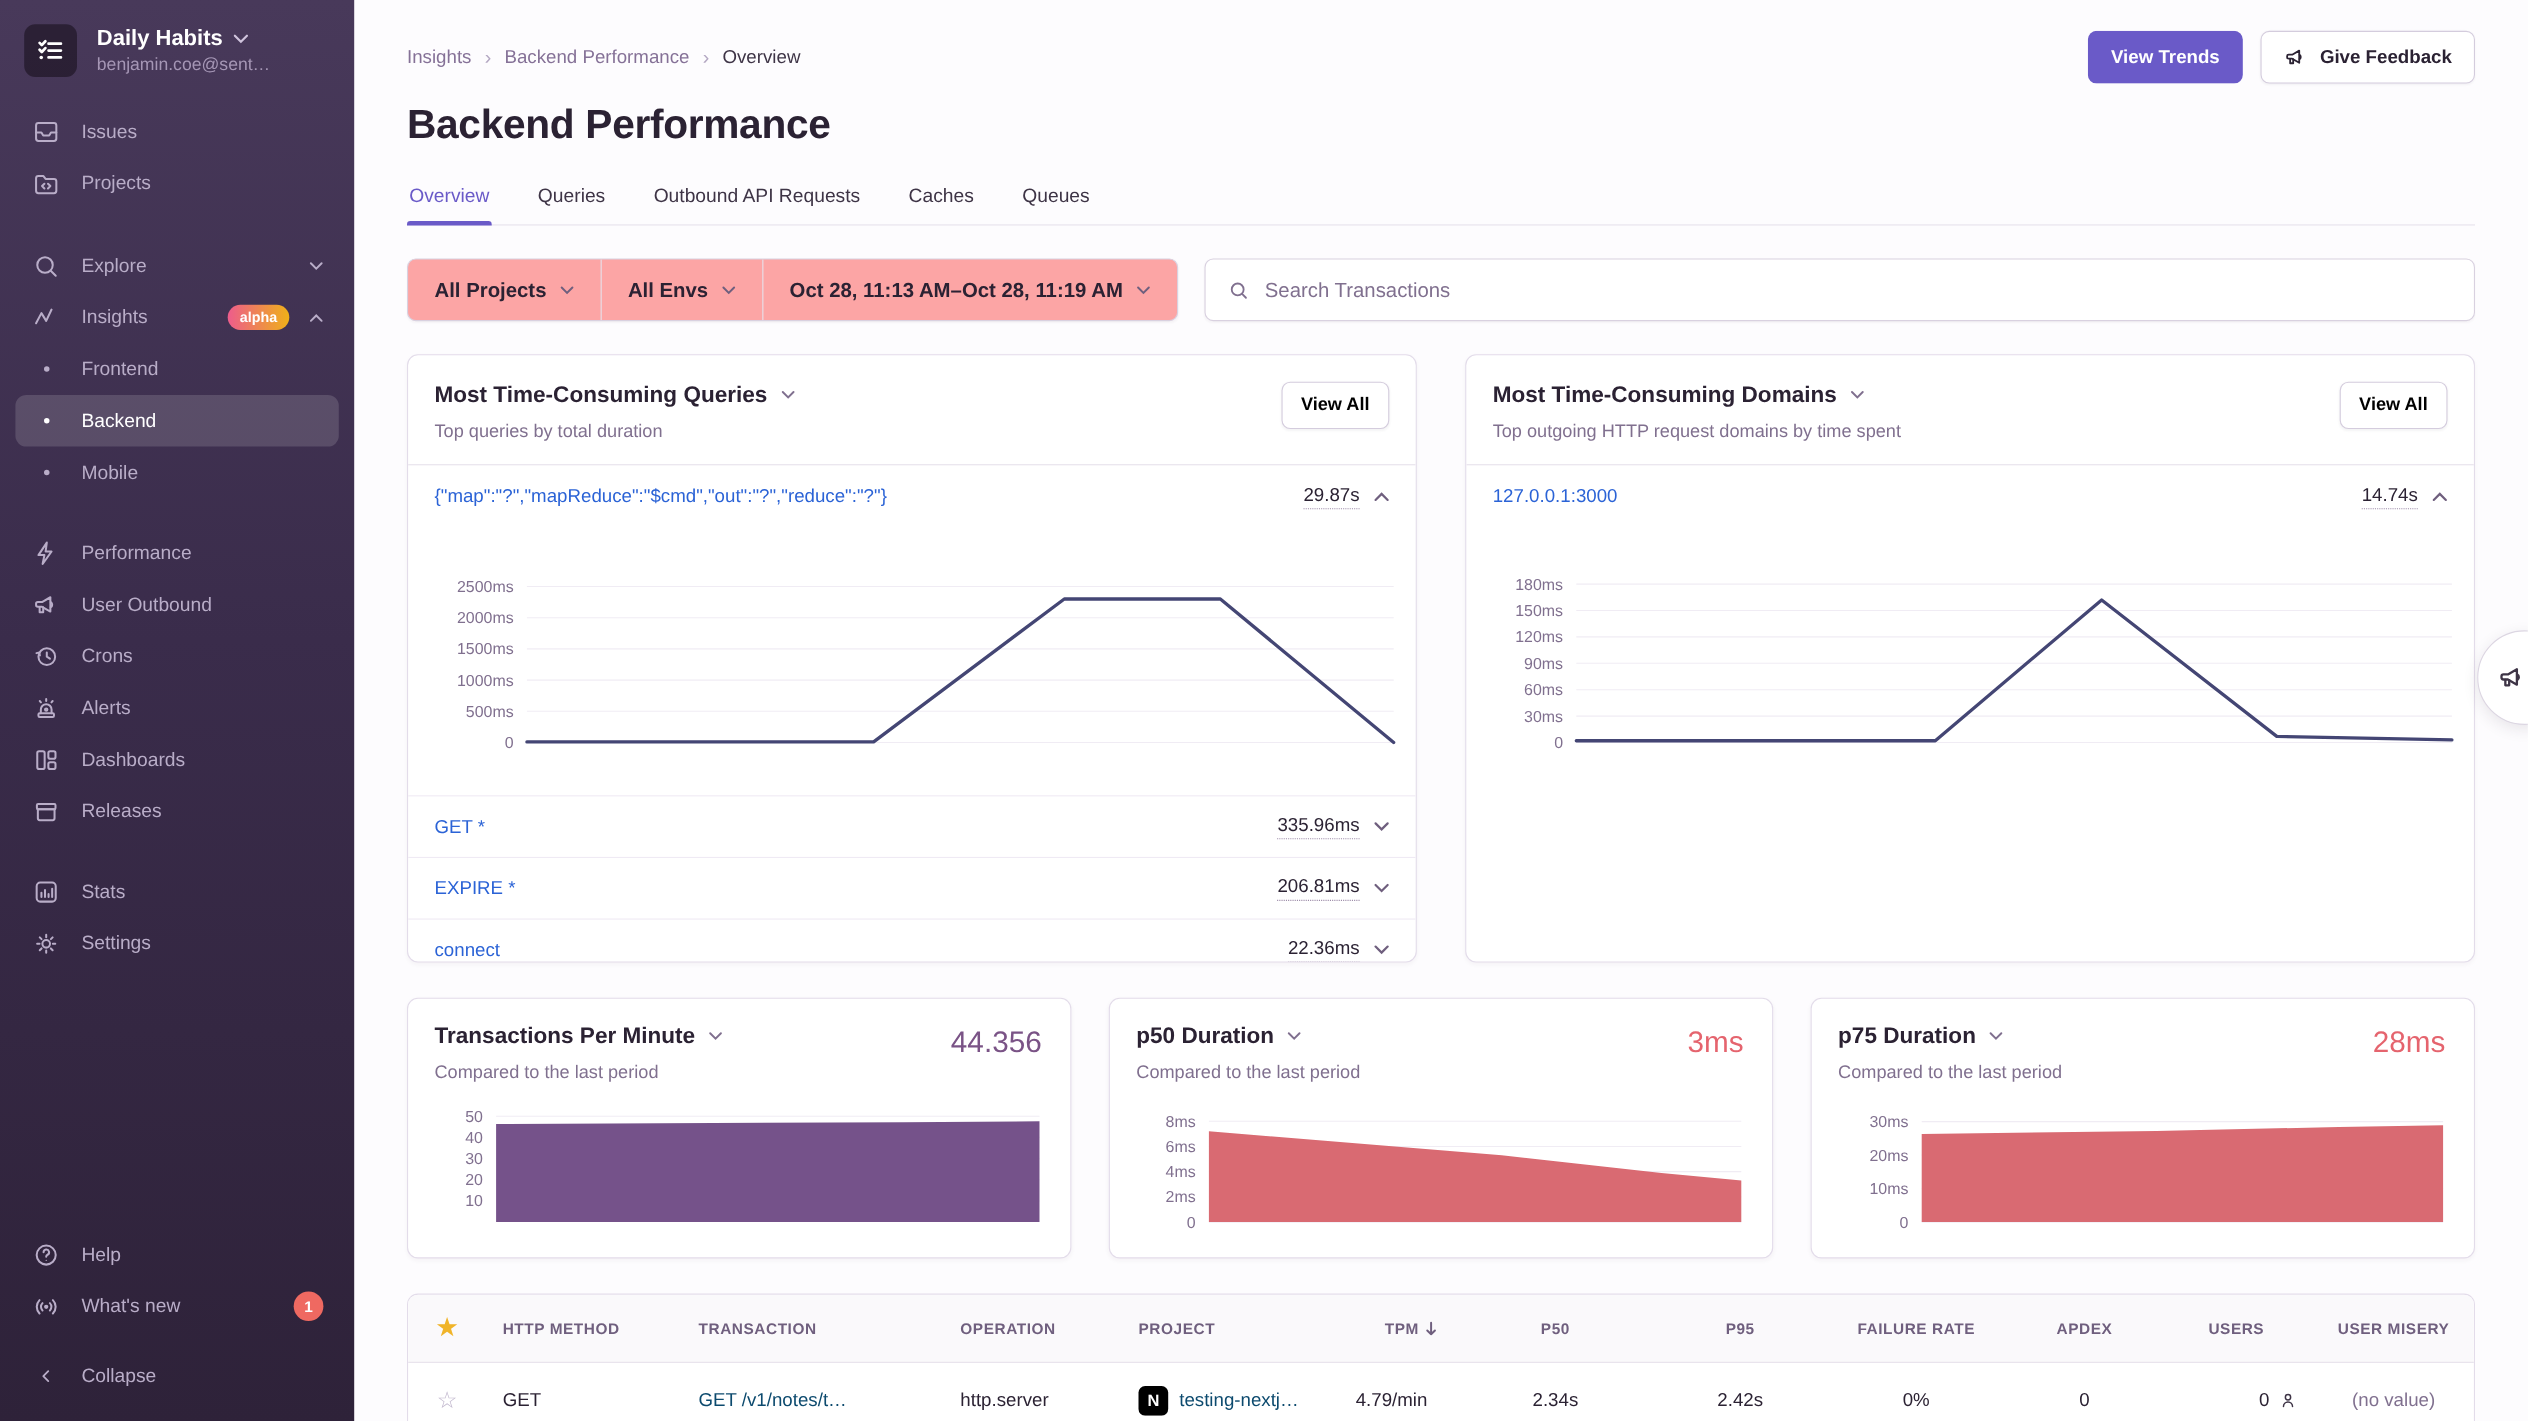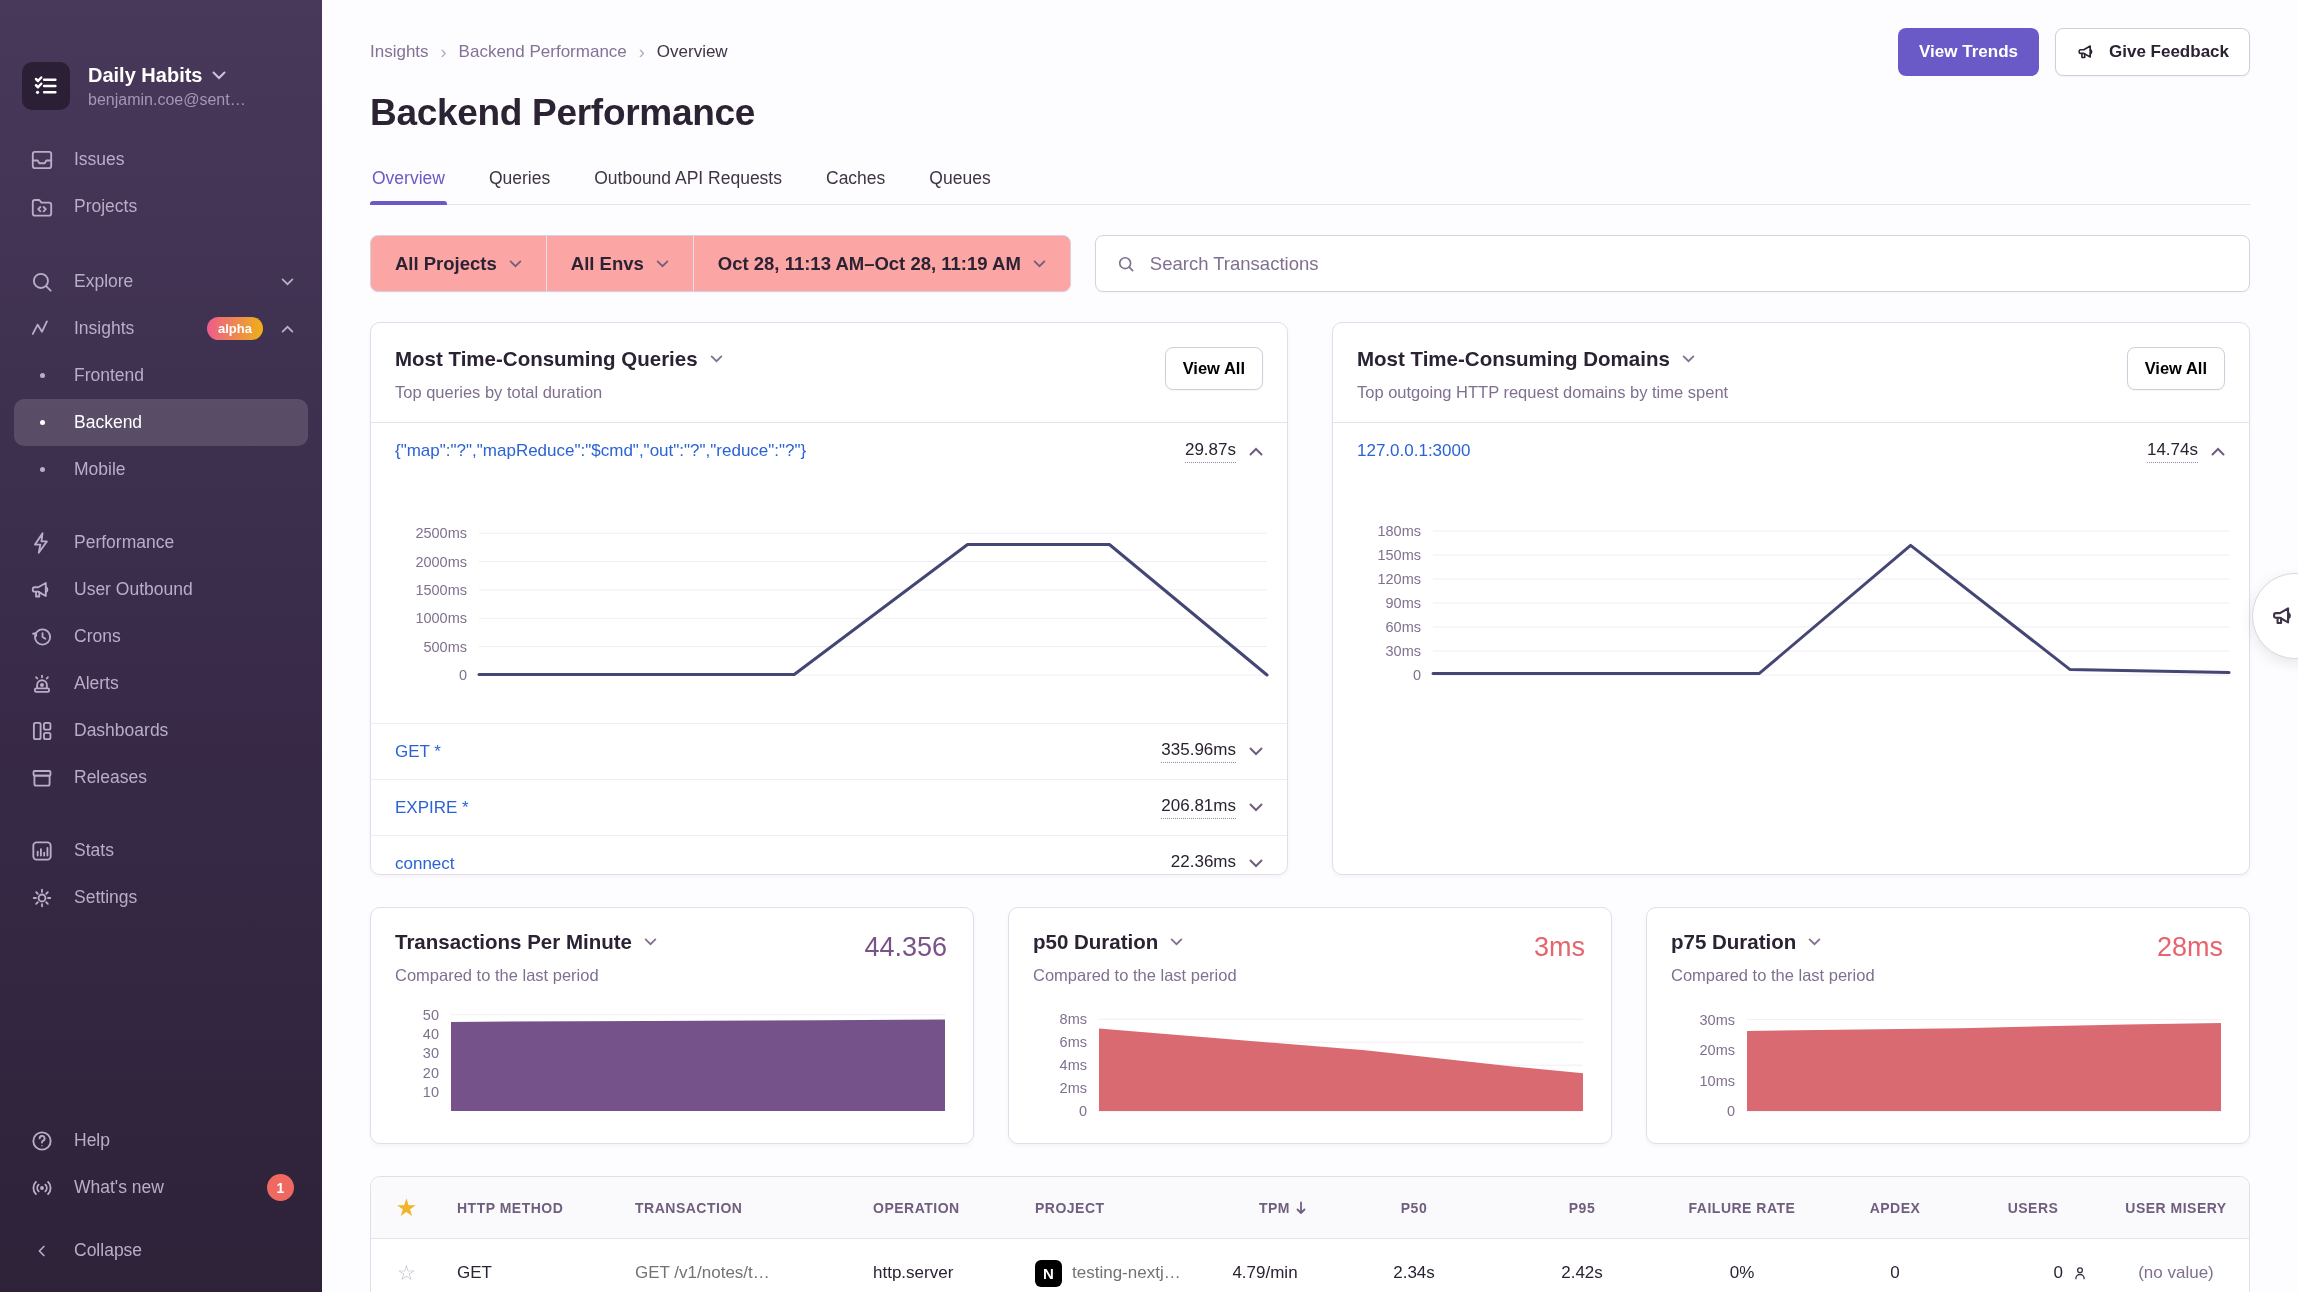--- a/index.html
+++ b/index.html
@@ -2,21 +2,21 @@
 <html><head>
 <meta charset="utf-8">
 <style>
   * { margin:0; padding:0; box-sizing:border-box; font-family:"Liberation Sans", sans-serif; }
   html,body { width:2298px; height:1292px; }
   body { display:flex; background:#fdfcfe; color:#2b2233; overflow:hidden; position:relative; }
 
   
   .sidebar { width:322px; min-width:322px; height:100%; background:linear-gradient(180deg,#48395a 0%,#3a2c4b 45%,#2e2239 100%);
     display:flex; flex-direction:column; padding:22px 14px 18px; }
-  .org { display:flex; align-items:center; gap:18px; padding:0 8px;margin-top:40px; }
+  .org { display:flex; align-items:center; gap:18px; padding:0 8px; }
   .org-logo { width:48px; height:48px; border-radius:10px; background:rgba(20,12,24,0.55); display:flex; align-items:center; justify-content:center; }
   .org-name { color:#fff; font-size:20px; font-weight:700; display:flex; align-items:center; gap:10px; }
   .org-email { color:#a596b5; font-size:16px; margin-top:4px; max-width:210px; white-space:nowrap; overflow:hidden; }
   .nav { display:flex; flex-direction:column; margin-top:26px; }
   .side-item { display:flex; align-items:center; height:47px; padding:0 14px; border-radius:10px; color:#b9adc8; font-size:17.5px; gap:18px; cursor:pointer; }
   .side-item .ico { width:28px; min-width:28px; display:flex; justify-content:center; align-items:center; }
   .side-item.active { background:rgba(255,255,255,0.14); color:#fff; }
   .side-item .grow { flex:1; }
   .bullet { width:28px; min-width:28px; display:flex; justify-content:center; }
   .bullet i { width:5px; height:5px; border-radius:50%; background:#b9adc8; }
@@ -76,21 +76,21 @@
   .chart-sm { height:118px; margin:16px 2px 0 0; }
 
   .tx-table { margin-top:32px; background:#fff; border:1px solid #e3dcea; border-radius:10px 10px 0 0; overflow:hidden; }
   .tgrid { display:grid; grid-template-columns:72px 178px 238px 162px 188px 112px 186px 150px 170px 136px 140px minmax(0,1fr); align-items:center; }
   .thead { background:#faf9fb; border-bottom:1px solid #e7e1ec; height:62px; font-size:14px; font-weight:700; color:#6f5f7e; letter-spacing:0.5px; }
   .th, .td { padding:0 14px; white-space:nowrap; overflow:hidden; }
   .num { text-align:center; justify-self:stretch; }
   .trow { height:68px; font-size:17px; }
   .star-hd { color:#f0b429; font-size:21px; padding-left:26px; }
   .star-row { color:#c2b8ce; font-size:21px; padding-left:26px; cursor:pointer; }
-  .cell-link { color:#737373; cursor:pointer; }
+  .cell-link { color:#0c4a6e; cursor:pointer; }
   .proj { display:flex; align-items:center; gap:10px; }
   .proj-logo { width:27px; height:27px; min-width:27px; background:#000; border-radius:6px; color:#fff; font-weight:700; font-size:15px; display:flex; align-items:center; justify-content:center; }
   .muted { color:#80708f; }
   .users-cell { display:flex; align-items:center; justify-content:flex-end; gap:8px; }
   .sort-hd { display:flex; align-items:center; justify-content:flex-end; gap:5px; }
 
   .fab { position:absolute; right:-40px; top:573px; width:86px; height:86px; border-radius:50%; background:#fff; border:1px solid #dcd6e2;
     box-shadow:0 4px 14px rgba(43,34,51,0.10); display:flex; align-items:center; padding-left:17px; cursor:pointer; z-index:5; }
 </style>
 </head>

